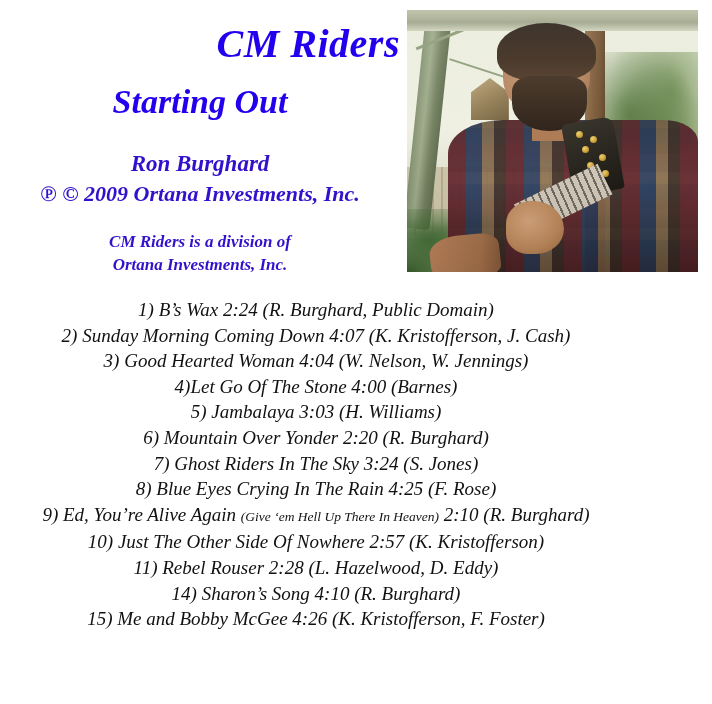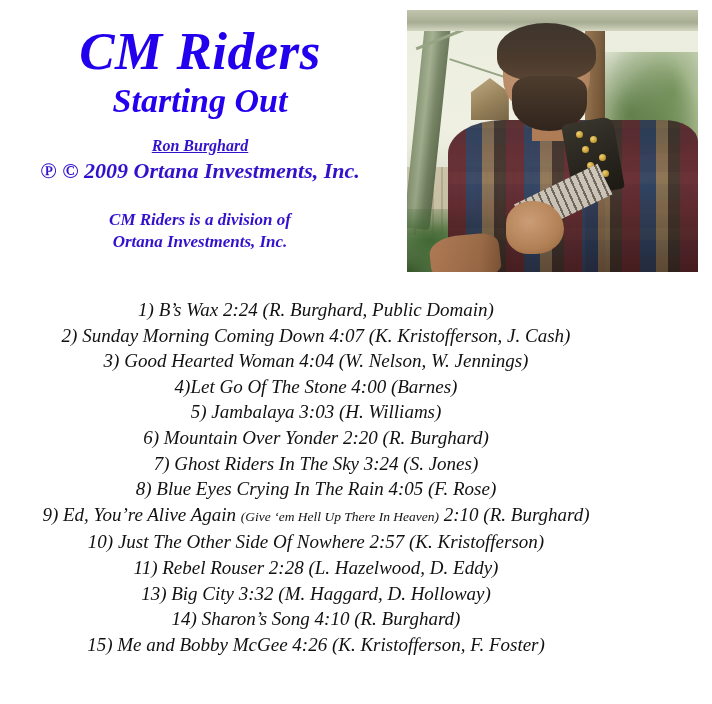--- a/index.html
+++ b/index.html
@@ -21,48 +21,48 @@
     position: absolute;
     left: 0;
     top: 0;
     width: 400px;
     height: 285px;
     text-align: center;
   }
   #album-title {
     margin: 0;
     padding-top: 24px;
-    font-size: 53px;
+    font-size: 40px;
     line-height: 1.02;
     font-style: italic;
     font-weight: bold;
     color: #2200ee;
     letter-spacing: 0.5px;
     font-family: "Liberation Serif", "DejaVu Serif", serif;
+    text-align: right;
   }
   #album-subtitle {
-    margin: 2px;
+    margin: 16px;
     padding-top: 3px;
     font-size: 34px;
     line-height: 1.05;
     font-style: italic;
     font-weight: bold;
     color: #2200ee;
     font-family: "Liberation Serif", "DejaVu Serif", serif;
   }
   #artist-name {
     margin: 0;
     padding-top: 16px;
-    font-size: 16px;
+    font-size: 23px;
     line-height: 1.1;
     font-style: italic;
     font-weight: bold;
     color: #3311cc;
     font-family: "Liberation Serif", "DejaVu Serif", serif;
-    text-decoration: underline;
   }
   #copyright-line {
     margin: 3px;
     padding-top: 2px;
     font-size: 22px;
     line-height: 1.1;
     font-style: italic;
     font-weight: bold;
     color: #3311cc;
     font-family: "Liberation Serif", "DejaVu Serif", serif;
@@ -337,20 +337,19 @@
 </div>
 
 <div id="track-list">
     <div class="track-line">1) B’s Wax 2:24 (R. Burghard, Public Domain)</div>
     <div class="track-line">2) Sunday Morning Coming Down 4:07 (K. Kristofferson, J. Cash)</div>
     <div class="track-line">3) Good Hearted Woman 4:04 (W. Nelson, W. Jennings)</div>
     <div class="track-line">4)Let Go Of The Stone 4:00 (Barnes)</div>
     <div class="track-line">5) Jambalaya 3:03 (H. Williams)</div>
     <div class="track-line">6) Mountain Over Yonder 2:20 (R. Burghard)</div>
     <div class="track-line">7) Ghost Riders In The Sky 3:24 (S. Jones)</div>
-    <div class="track-line">8) Blue Eyes Crying In The Rain 4:05 (F. Rose)</div>
+    <div class="track-line">8) Blue Eyes Crying In The Rain 4:25 (F. Rose)</div>
     <div class="track-line"><span>9) Ed, You’re Alive Again </span><span class="track-sub">(Give ‘em Hell Up There In Heaven)</span><span> 2:10 (R. Burghard)</span></div>
     <div class="track-line">10) Just The Other Side Of Nowhere 2:57 (K. Kristofferson)</div>
     <div class="track-line">11) Rebel Rouser 2:28 (L. Hazelwood, D. Eddy)</div>
-    <div class="track-line">13) Big City 3:32 (M. Haggard, D. Holloway)</div>
     <div class="track-line">14) Sharon’s Song 4:10 (R. Burghard)</div>
     <div class="track-line">15) Me and Bobby McGee 4:26 (K. Kristofferson, F. Foster)</div>
   </div>
 
 </body></html>

